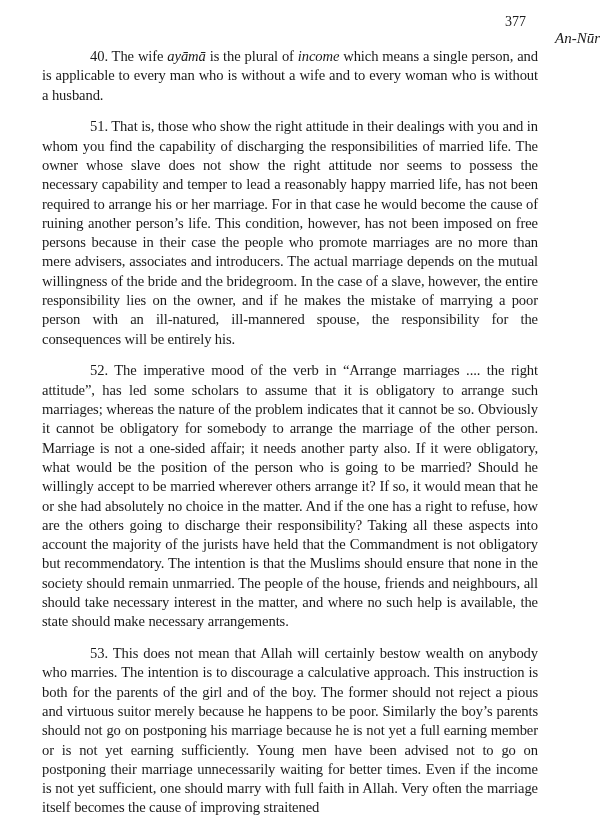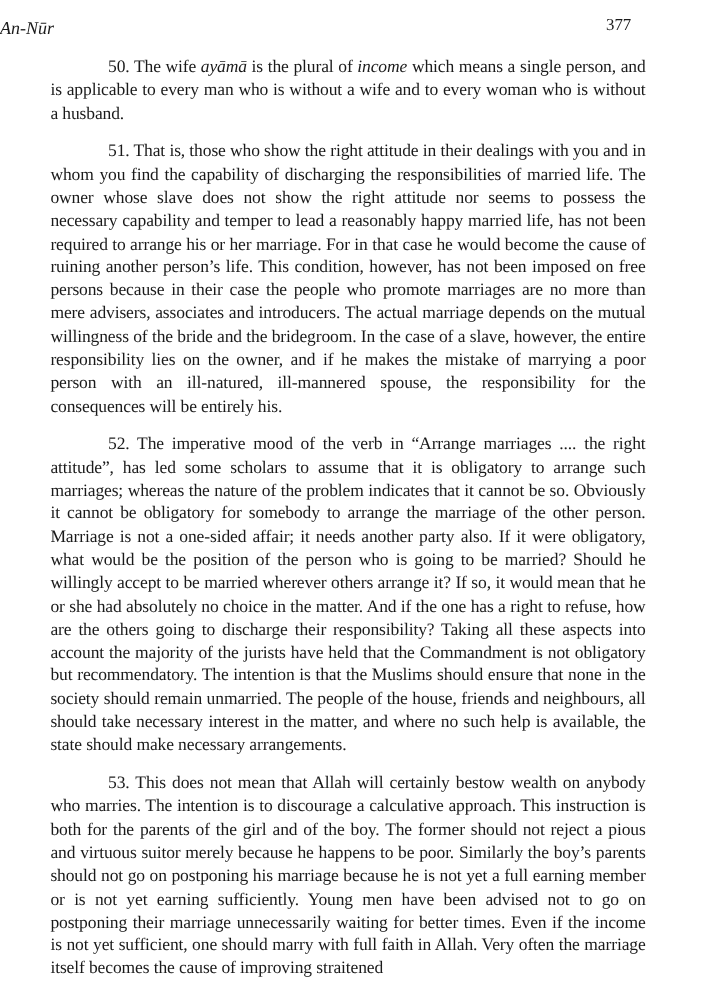--- a/index.html
+++ b/index.html
@@ -1,37 +1,37 @@
 <!DOCTYPE html>
 <html><head>
 <meta charset="utf-8">
 <style>
   html, body { margin:0; padding:0; background:#ffffff; }
   body { width:600px; height:839px; position:relative; overflow:hidden;
          font-family:"Liberation Serif", "DejaVu Serif", serif; color:#1a1a1a; }
   .header { position:absolute; top:14px; left:0; width:600px; height:22px; }
-  .running-title { position:absolute; left:0; width:600px; text-align:left; top:2px;
+  .running-title { position:absolute; left:0; width:600px; text-align:right; top:16px;
          font-style:italic; font-size:15px; }
   .page-number { position:absolute; left:505px; top:0; font-size:14px; }
   .body { position:absolute; left:42px; width:496px; top:47px; }
   .note { margin:0 0 12.5px 0; font-size:14.6px; line-height:19.3px; text-align:justify;
           text-indent:48px; letter-spacing:-0.1px; }
   .note i { }
 </style>
 </head>
 <body>
 
 <div class="header">
   <div class="running-title">An-Nūr</div>
   <div class="page-number">377</div>
 </div>
 
 <div class="body">
   <p class="note">
-    <span>50.</span><span> The  wife </span><i>ayāmā</i><span> is the plural of </span><i>income</i><span> which means a single person, and is applicable to every man who is without a wife and to every woman who is without a husband.</span>
+    <span>40.</span><span> The  wife </span><i>ayāmā</i><span> is the plural of </span><i>income</i><span> which means a single person, and is applicable to every man who is without a wife and to every woman who is without a husband.</span>
   </p>
   <p class="note">
     <span>51.</span><span> That is, those who show the right attitude in their dealings with you and in whom you find the capability of discharging the responsibilities of married life. The owner whose slave does not show the right attitude nor seems to possess the necessary capability and temper to lead a reasonably happy married life, has not been required to arrange his or her marriage. For in that case he would become the cause of ruining another person’s life. This condition, however, has not been imposed on free persons because in their case the people who promote marriages are no more than mere advisers, associates and introducers. The actual marriage depends on the mutual willingness of the bride and the bridegroom. In the case of a slave, however, the entire responsibility lies on the owner, and if he makes the mistake of marrying a poor person with an ill-natured, ill-mannered spouse, the responsibility for the consequences will be entirely his.</span>
   </p>
   <p class="note">
     <span>52.</span><span> The imperative mood of the verb in “Arrange marriages .... the right attitude”, has led some scholars to assume that it is obligatory to arrange such marriages; whereas the nature of the problem indicates that it cannot be so. Obviously it cannot be obligatory for somebody to arrange the marriage of the other person. Marriage is not a one-sided affair; it needs another party also. If it were obligatory, what would be the position of the person who is going to be married? Should he willingly accept to be married wherever others arrange it? If so, it would mean that he or she had absolutely no choice in the matter. And if the one has a right to refuse, how are the others going to discharge their responsibility? Taking all these aspects into account the majority of the jurists have held that the Commandment is not obligatory but recommendatory. The intention is that the Muslims should ensure that none in the society should remain unmarried. The people of the house, friends and neighbours, all should take necessary interest in the matter, and where no such help is available, the state should make necessary arrangements.</span>
   </p>
   <p class="note">
     <span>53.</span><span> This does not mean that Allah will certainly bestow wealth on anybody who marries. The intention is to discourage a calculative approach. This instruction is both for the parents of the girl and of the boy. The former should not reject a pious and virtuous suitor merely because he happens to be poor. Similarly the boy’s parents should not go on postponing his marriage because he is not yet a full earning member or is not yet earning sufficiently. Young men have been advised not to go on postponing their marriage unnecessarily waiting for better times. Even if the income is not yet sufficient, one should marry with full faith in Allah. Very often the marriage itself becomes the cause of improving straitened</span>
   </p>

